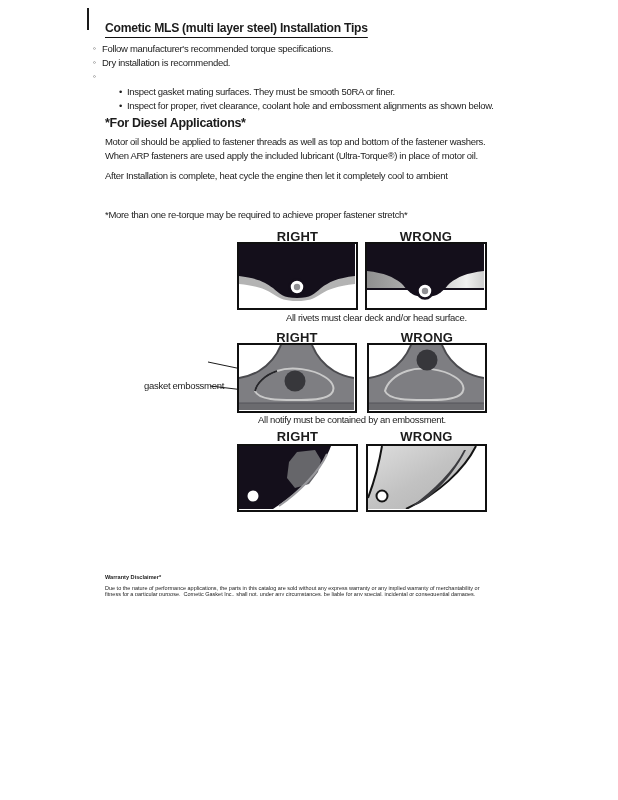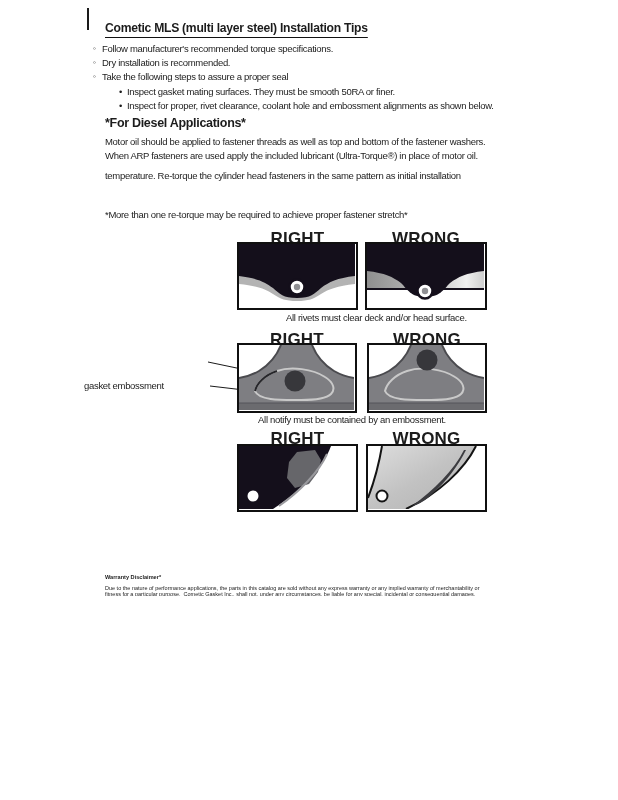--- a/index.html
+++ b/index.html
@@ -12,25 +12,25 @@
   .body-line{font-size:9.5px;letter-spacing:-0.3px;line-height:14.2px;white-space:nowrap;}
   #bullets{left:93px;top:42px;}
   .b-row{display:flex;align-items:flex-start;}
   .b-marker{width:9px;font-size:8px;line-height:14.2px;flex:none;}
   .sb-row{display:flex;align-items:flex-start;margin-left:26px;}
   .sb-marker{width:8px;font-size:9.5px;line-height:14.2px;flex:none;}
   #diesel-heading{left:105px;top:116px;font-size:12.5px;font-weight:bold;letter-spacing:-0.3px;}
   #diesel-p1{left:105px;top:135px;}
   #diesel-p2{left:105px;top:169px;}
   #retorque-note{left:105px;top:208px;}
-  .rw-label{font-size:17px;font-weight:bold;letter-spacing:0.2px;text-align:center;}
+  .rw-label{font-size:13px;font-weight:bold;letter-spacing:0.2px;text-align:center;}
   .dbox{border:2.5px solid #101010;background:#fff;box-sizing:border-box;}
   .caption{font-size:9.5px;letter-spacing:-0.3px;line-height:10.5px;white-space:nowrap;}
   #callouts{left:100px;top:346px;width:108px;text-align:right;font-size:9.5px;letter-spacing:-0.3px;line-height:10.5px;}
-  #callout-emb{left:84px;top:380px;width:108px;font-size:9.5px;letter-spacing:-0.3px;}
+  #callout-emb{left:116px;top:380px;width:108px;text-align:right;font-size:9.5px;letter-spacing:-0.3px;}
   #warranty{left:105px;top:574px;width:410px;}
   #warranty .fp-head{font-size:5.6px;font-weight:bold;margin-bottom:6px;}
   #warranty .fp{margin-bottom:6px;}
   #warranty .fp div{font-size:5.5px;line-height:5.9px;white-space:pre;letter-spacing:0;color:#222;}
   #doc-number{left:388px;top:760px;font-size:10px;color:#3a3a3a;letter-spacing:0.2px;}
 </style>
 </head>
 <body>
 
 <div id="page">
@@ -43,41 +43,40 @@
     <div class="b-row">
       <span class="b-marker">◦</span>
       <span class="body-line">Follow manufacturer's recommended torque specifications.</span>
     </div>
     <div class="b-row">
       <span class="b-marker">◦</span>
       <span class="body-line">Dry installation is recommended.</span>
     </div>
     <div class="b-row">
       <span class="b-marker">◦</span>
-      <span class="body-line">Take the following steps to assure a proper seal</span>
     </div>
     <div class="sb-row">
       <span class="sb-marker">•</span>
       <span class="body-line">Inspect gasket mating surfaces.  They must be smooth 50RA or finer.</span>
     </div>
     <div class="sb-row">
       <span class="sb-marker">•</span>
       <span class="body-line">Inspect for proper, rivet clearance, coolant hole and embossment alignments as shown below.</span>
     </div>
   </div>
 
   <div class="abs" id="diesel-heading">*For Diesel Applications*</div>
 
   <div class="abs" id="diesel-p1">
     <div class="body-line">Motor oil should be applied to fastener threads as well as top and bottom of the fastener washers.</div>
     <div class="body-line">When ARP fasteners are used apply the included lubricant (Ultra-Torque®) in place of motor oil.</div>
   </div>
 
   <div class="abs" id="diesel-p2">
-    <div class="body-line">temperature. Re-torque the cylinder head fasteners in the same pattern as initial installation</div>
+    <div class="body-line">After Installation is complete, heat cycle the engine then let it completely cool to ambient</div>
   </div>
 
   <div class="abs body-line" id="retorque-note">*More than one re-torque may be required to achieve proper fastener stretch*</div>
 
   <div class="abs rw-label" style="left:237px;top:229px;width:121px;">RIGHT</div>
   <div class="abs rw-label" style="left:365px;top:229px;width:122px;">WRONG</div>
 
   <div class="abs dbox" style="left:237px;top:242px;width:121px;height:68px;">
     <svg width="116" height="63" viewBox="0 0 116 63">
       <path d="M0 0 H116 V40 C98 42 90 45 82 50 C74 55 70 57 58 57 C46 57 42 55 34 50 C26 45 18 42 0 40 Z" fill="#b3b3b3"></path>

